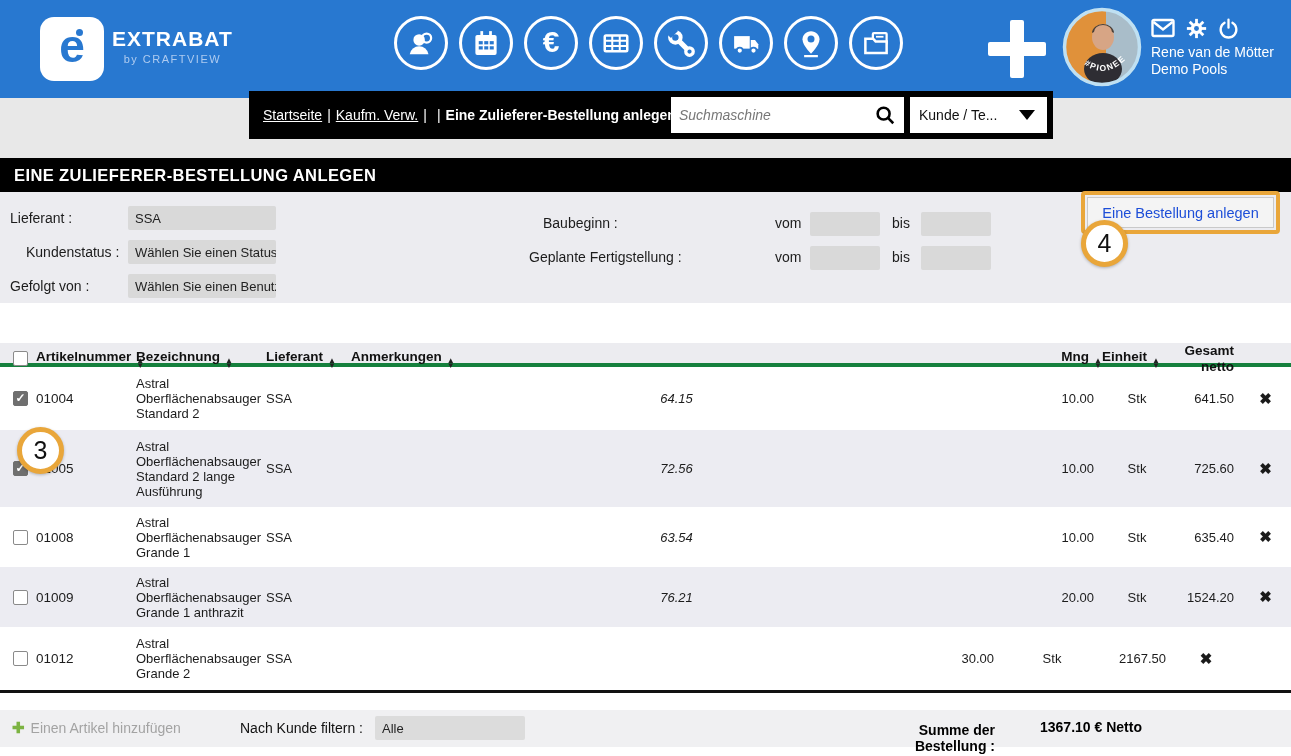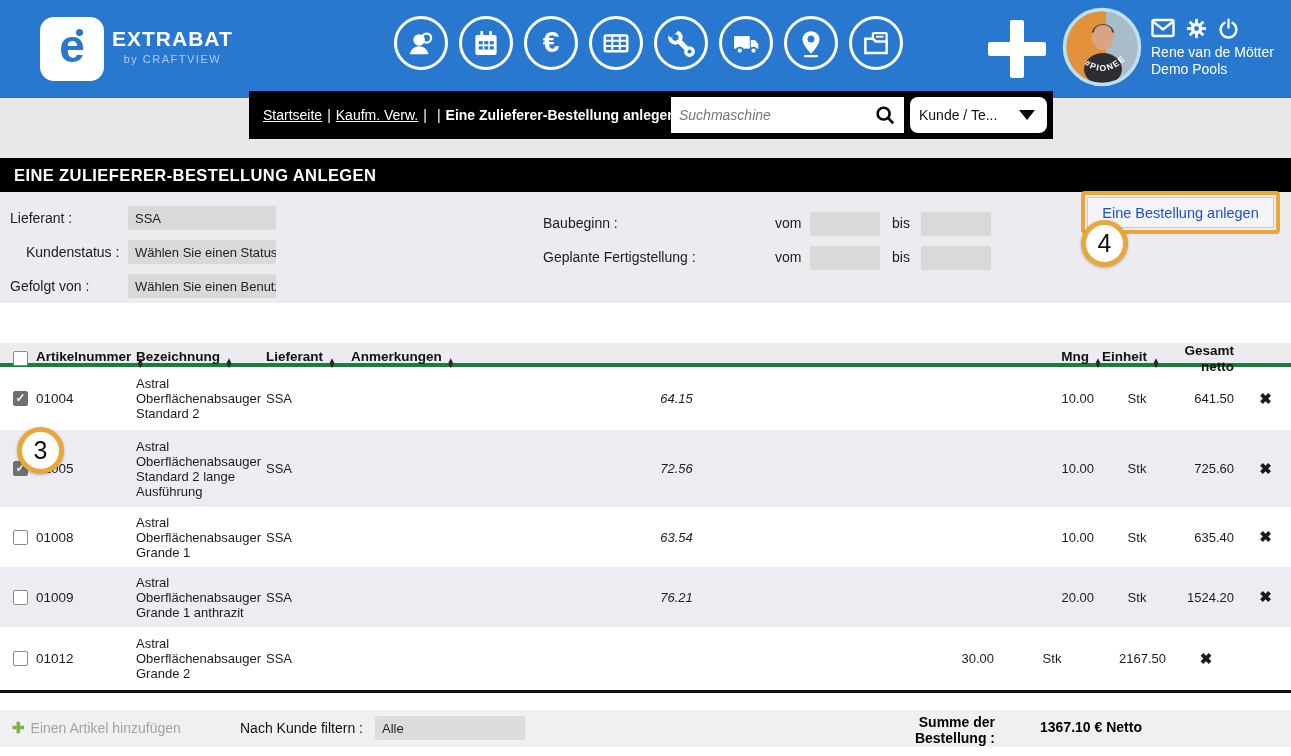--- a/index.html
+++ b/index.html
@@ -38,21 +38,21 @@
     display:flex; align-items:center; padding:0 6px 0 14px; }
   .crumb-text { color:#fff; font-size:14px; white-space:nowrap; overflow:hidden; flex:1 1 auto; min-width:0; }
   .crumb-text a { color:#fff; text-decoration:underline; }
   .crumb-sep { padding:0 5px; }
   .crumb-current { font-weight:bold; }
   .searchbox { flex:0 0 auto; width:233px; height:36px; background:#fff; display:flex; align-items:center; padding:0 8px; }
   .searchbox input { border:none; outline:none; flex:1; font-size:14px; font-style:italic; color:#ef4444;
     font-family:"Liberation Sans", sans-serif; min-width:0; }
   .searchbox input::placeholder { color:#777; font-style:italic; }
   .scope-dd { flex:0 0 auto; width:137px; height:36px; background:#fff; margin-left:6px; display:flex;
-    align-items:center; justify-content:space-between; padding:0 12px 0 9px; font-size:14px; color:#111;border-radius:8px; }
+    align-items:center; justify-content:space-between; padding:0 12px 0 9px; font-size:14px; color:#111; }
   .dd-arrow { width:0; height:0; border-left:8px solid transparent; border-right:8px solid transparent; border-top:10px solid #000; }
 
   
   .titlebar { position:absolute; left:0; top:158px; width:1291px; height:34px; background:#000; color:#fff;
     display:flex; align-items:center; padding-left:14px; font-size:16.5px; font-weight:bold; letter-spacing:.4px; }
 
   
   .filters { position:absolute; left:0; top:192px; width:1291px; height:111px; background:#ececf0; font-size:14px; color:#1c1c1c; }
   .f-abs { position:absolute; white-space:nowrap; }
   .g-input { position:absolute; background:#d9d9d9; border-radius:2px; height:24px; font-size:13px; color:#222;
@@ -96,21 +96,21 @@
     position:relative; }
   .checkbox.checked { background:#6f6f6f; border-color:#6f6f6f; }
   .checkbox.checked::after { content:"✓"; position:absolute; left:1.5px; top:-1px; color:#fff; font-size:12px; font-weight:bold; }
 
   
   .tfooter { position:absolute; left:0; top:710px; width:1291px; height:37px; background:#f0f0f2; font-size:14px; }
   .plus-green { color:#7CB342; font-size:15px; font-weight:bold; }
   .add-article { position:absolute; left:12px; top:9px; color:#a3a3a3; display:flex; gap:6px; align-items:center; cursor:pointer; }
   .fk-label { position:absolute; left:240px; top:10px; color:#111; }
   .fk-input { left:375px; top:6px; width:150px; }
-  .sum-label { position:absolute; left:855px; top:4px; width:140px; text-align:right; font-weight:bold; color:#000; }
+  .sum-label { position:absolute; left:855px; top:12px; width:140px; text-align:right; font-weight:bold; color:#000; }
   .sum-value { position:absolute; left:1040px; top:9px; font-weight:bold; color:#000; }
 
   svg { display:block; }
 </style>
 </head>
 <body>
 
 <div class="app">
 
   <header class="topbar">
@@ -276,21 +276,21 @@
 
     <span class="f-abs" style="left:10px; top:86px;">Gefolgt von :</span>
     <div class="g-input" style="left:128px; top:82px; width:148px;">Wählen Sie einen Benutzer</div>
 
     <span class="f-abs" style="left:543px; top:23px;">Baubeginn :</span>
     <span class="f-abs" style="left:775px; top:23px;">vom</span>
     <div class="g-input" style="left:810px; top:20px; width:70px;"></div>
     <span class="f-abs" style="left:892px; top:23px;">bis</span>
     <div class="g-input" style="left:921px; top:20px; width:70px;"></div>
 
-    <span class="f-abs" style="left:543px; top:57px;">Geplante Fertigstellung :</span>
+    <span class="f-abs" style="left:529px; top:57px;">Geplante Fertigstellung :</span>
     <span class="f-abs" style="left:775px; top:57px;">vom</span>
     <div class="g-input" style="left:810px; top:54px; width:70px;"></div>
     <span class="f-abs" style="left:892px; top:57px;">bis</span>
     <div class="g-input" style="left:921px; top:54px; width:70px;"></div>
   </section>
 
   <button class="create-btn">Eine Bestellung anlegen</button>
   <div class="annot-rect"></div>
   <div class="annot-circle circle4">4</div>
   <div class="annot-circle circle3">3</div>

